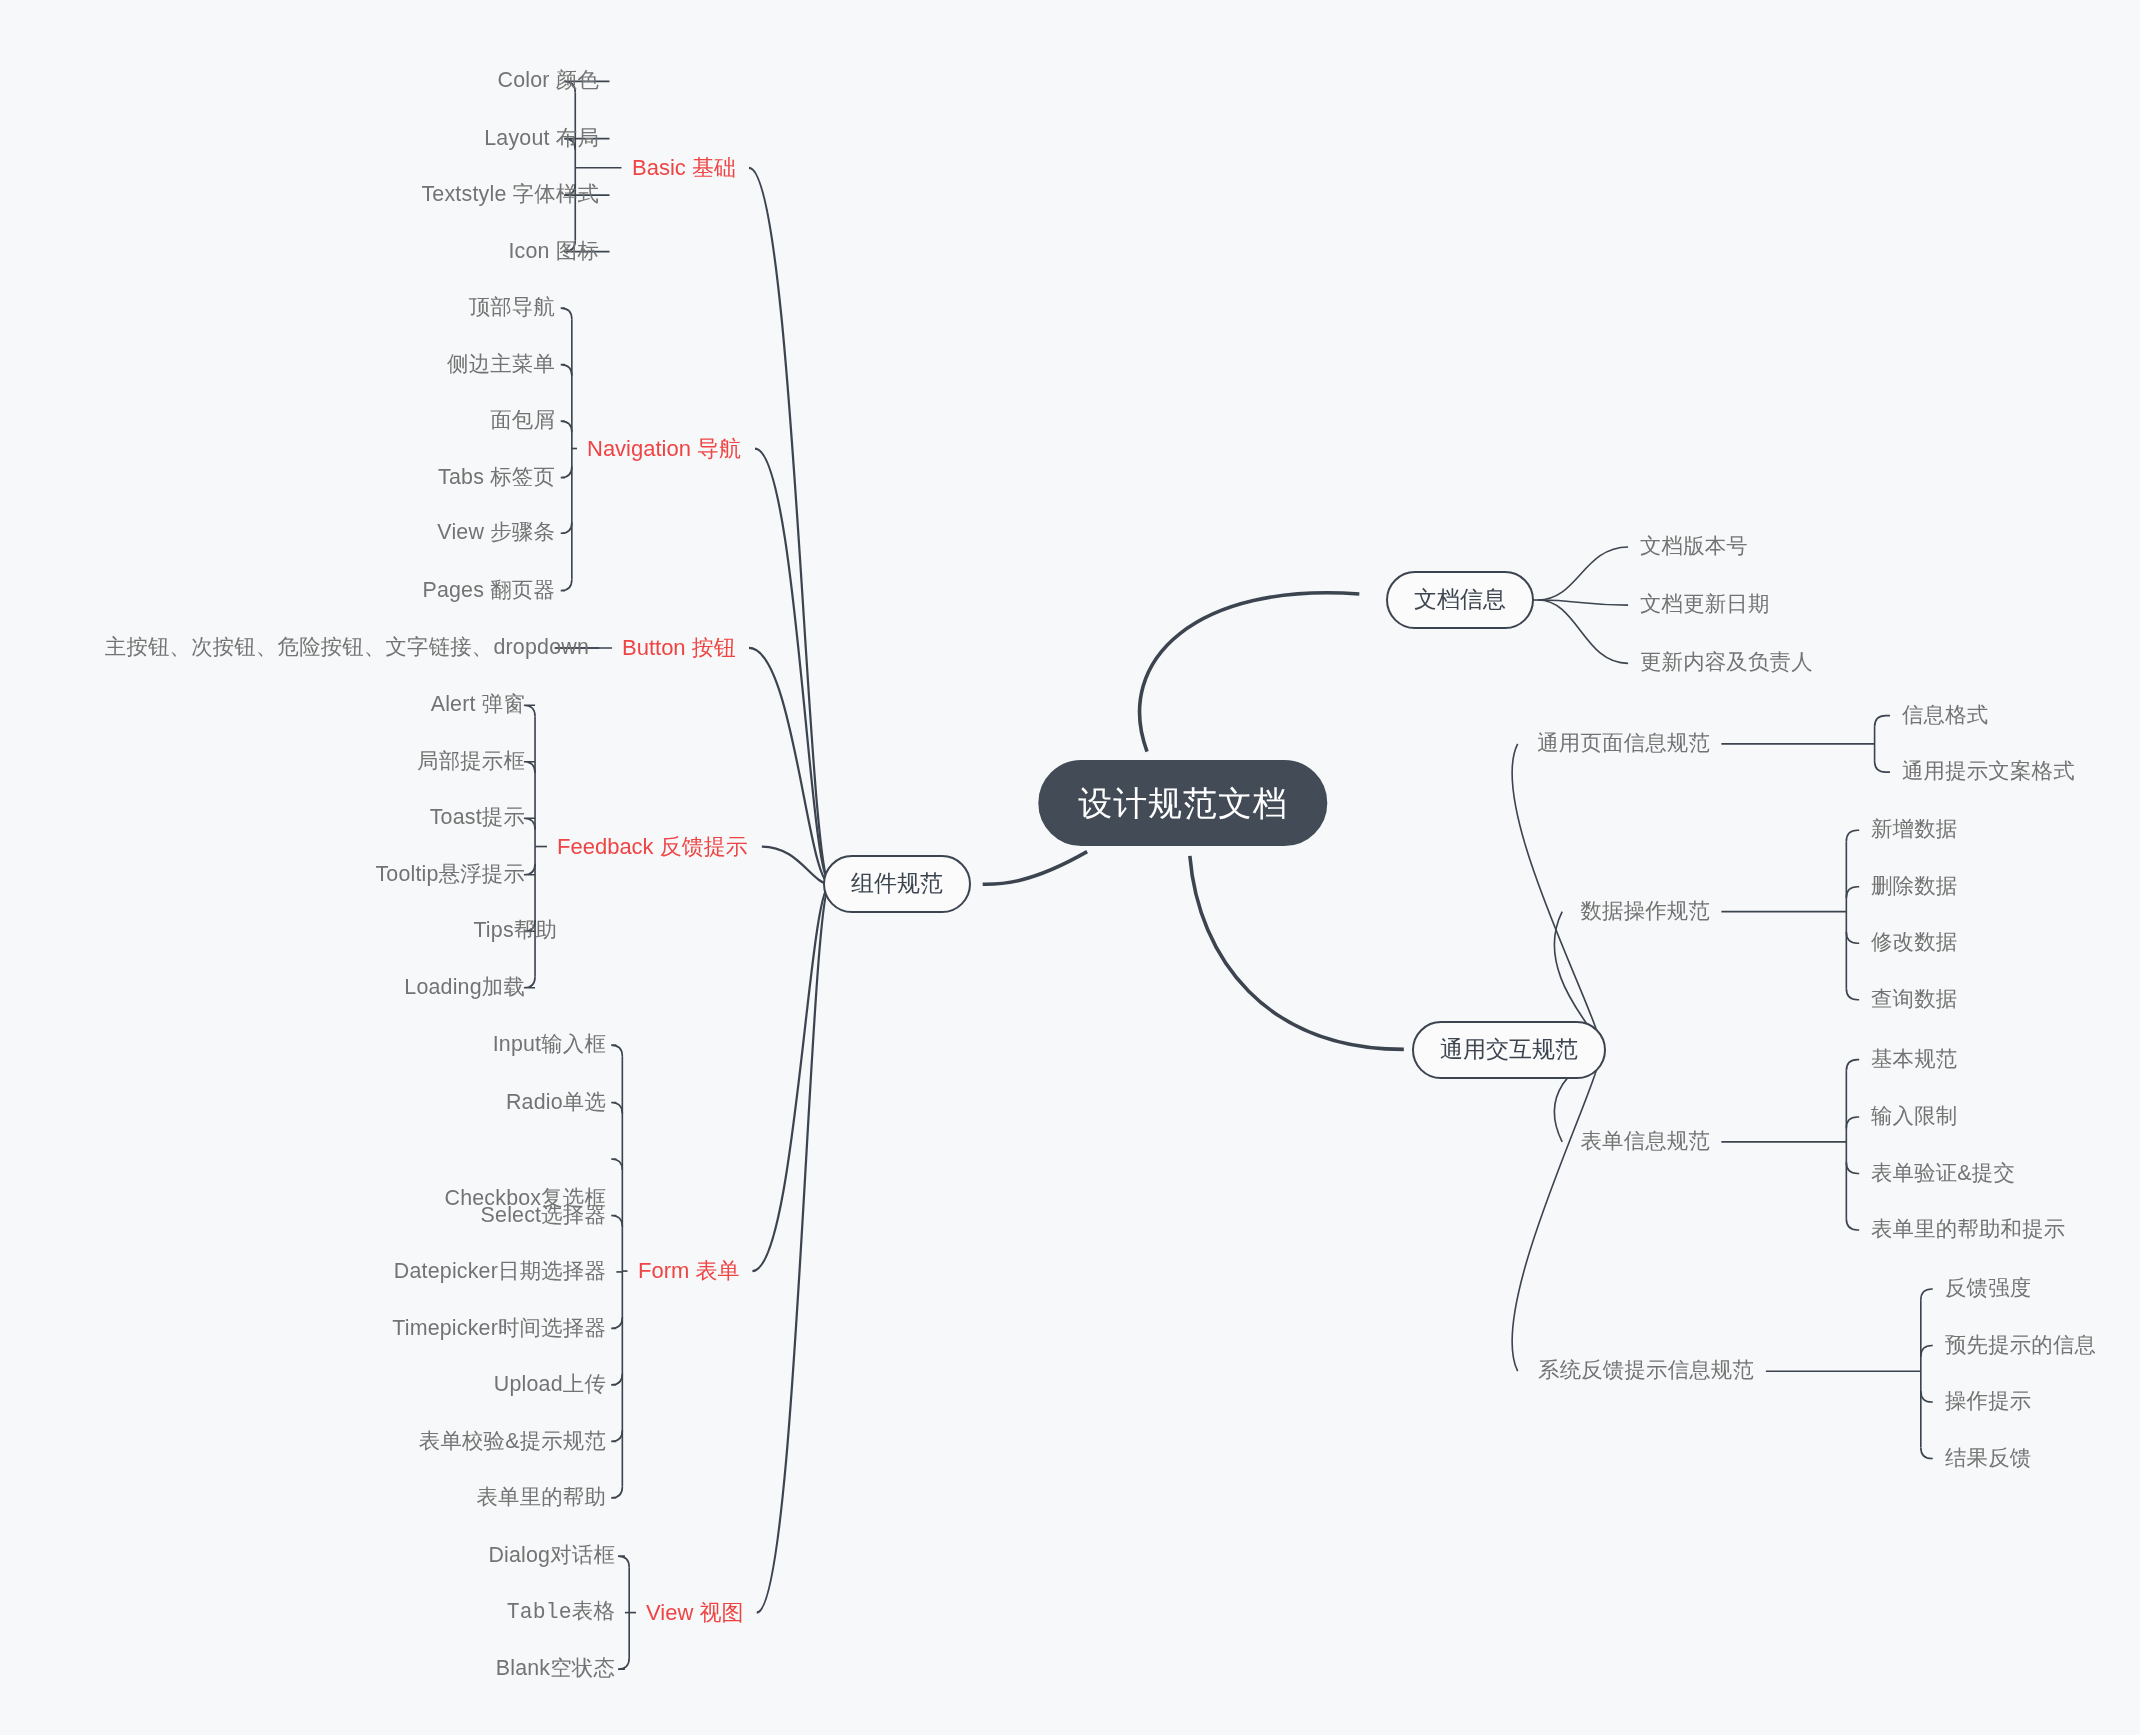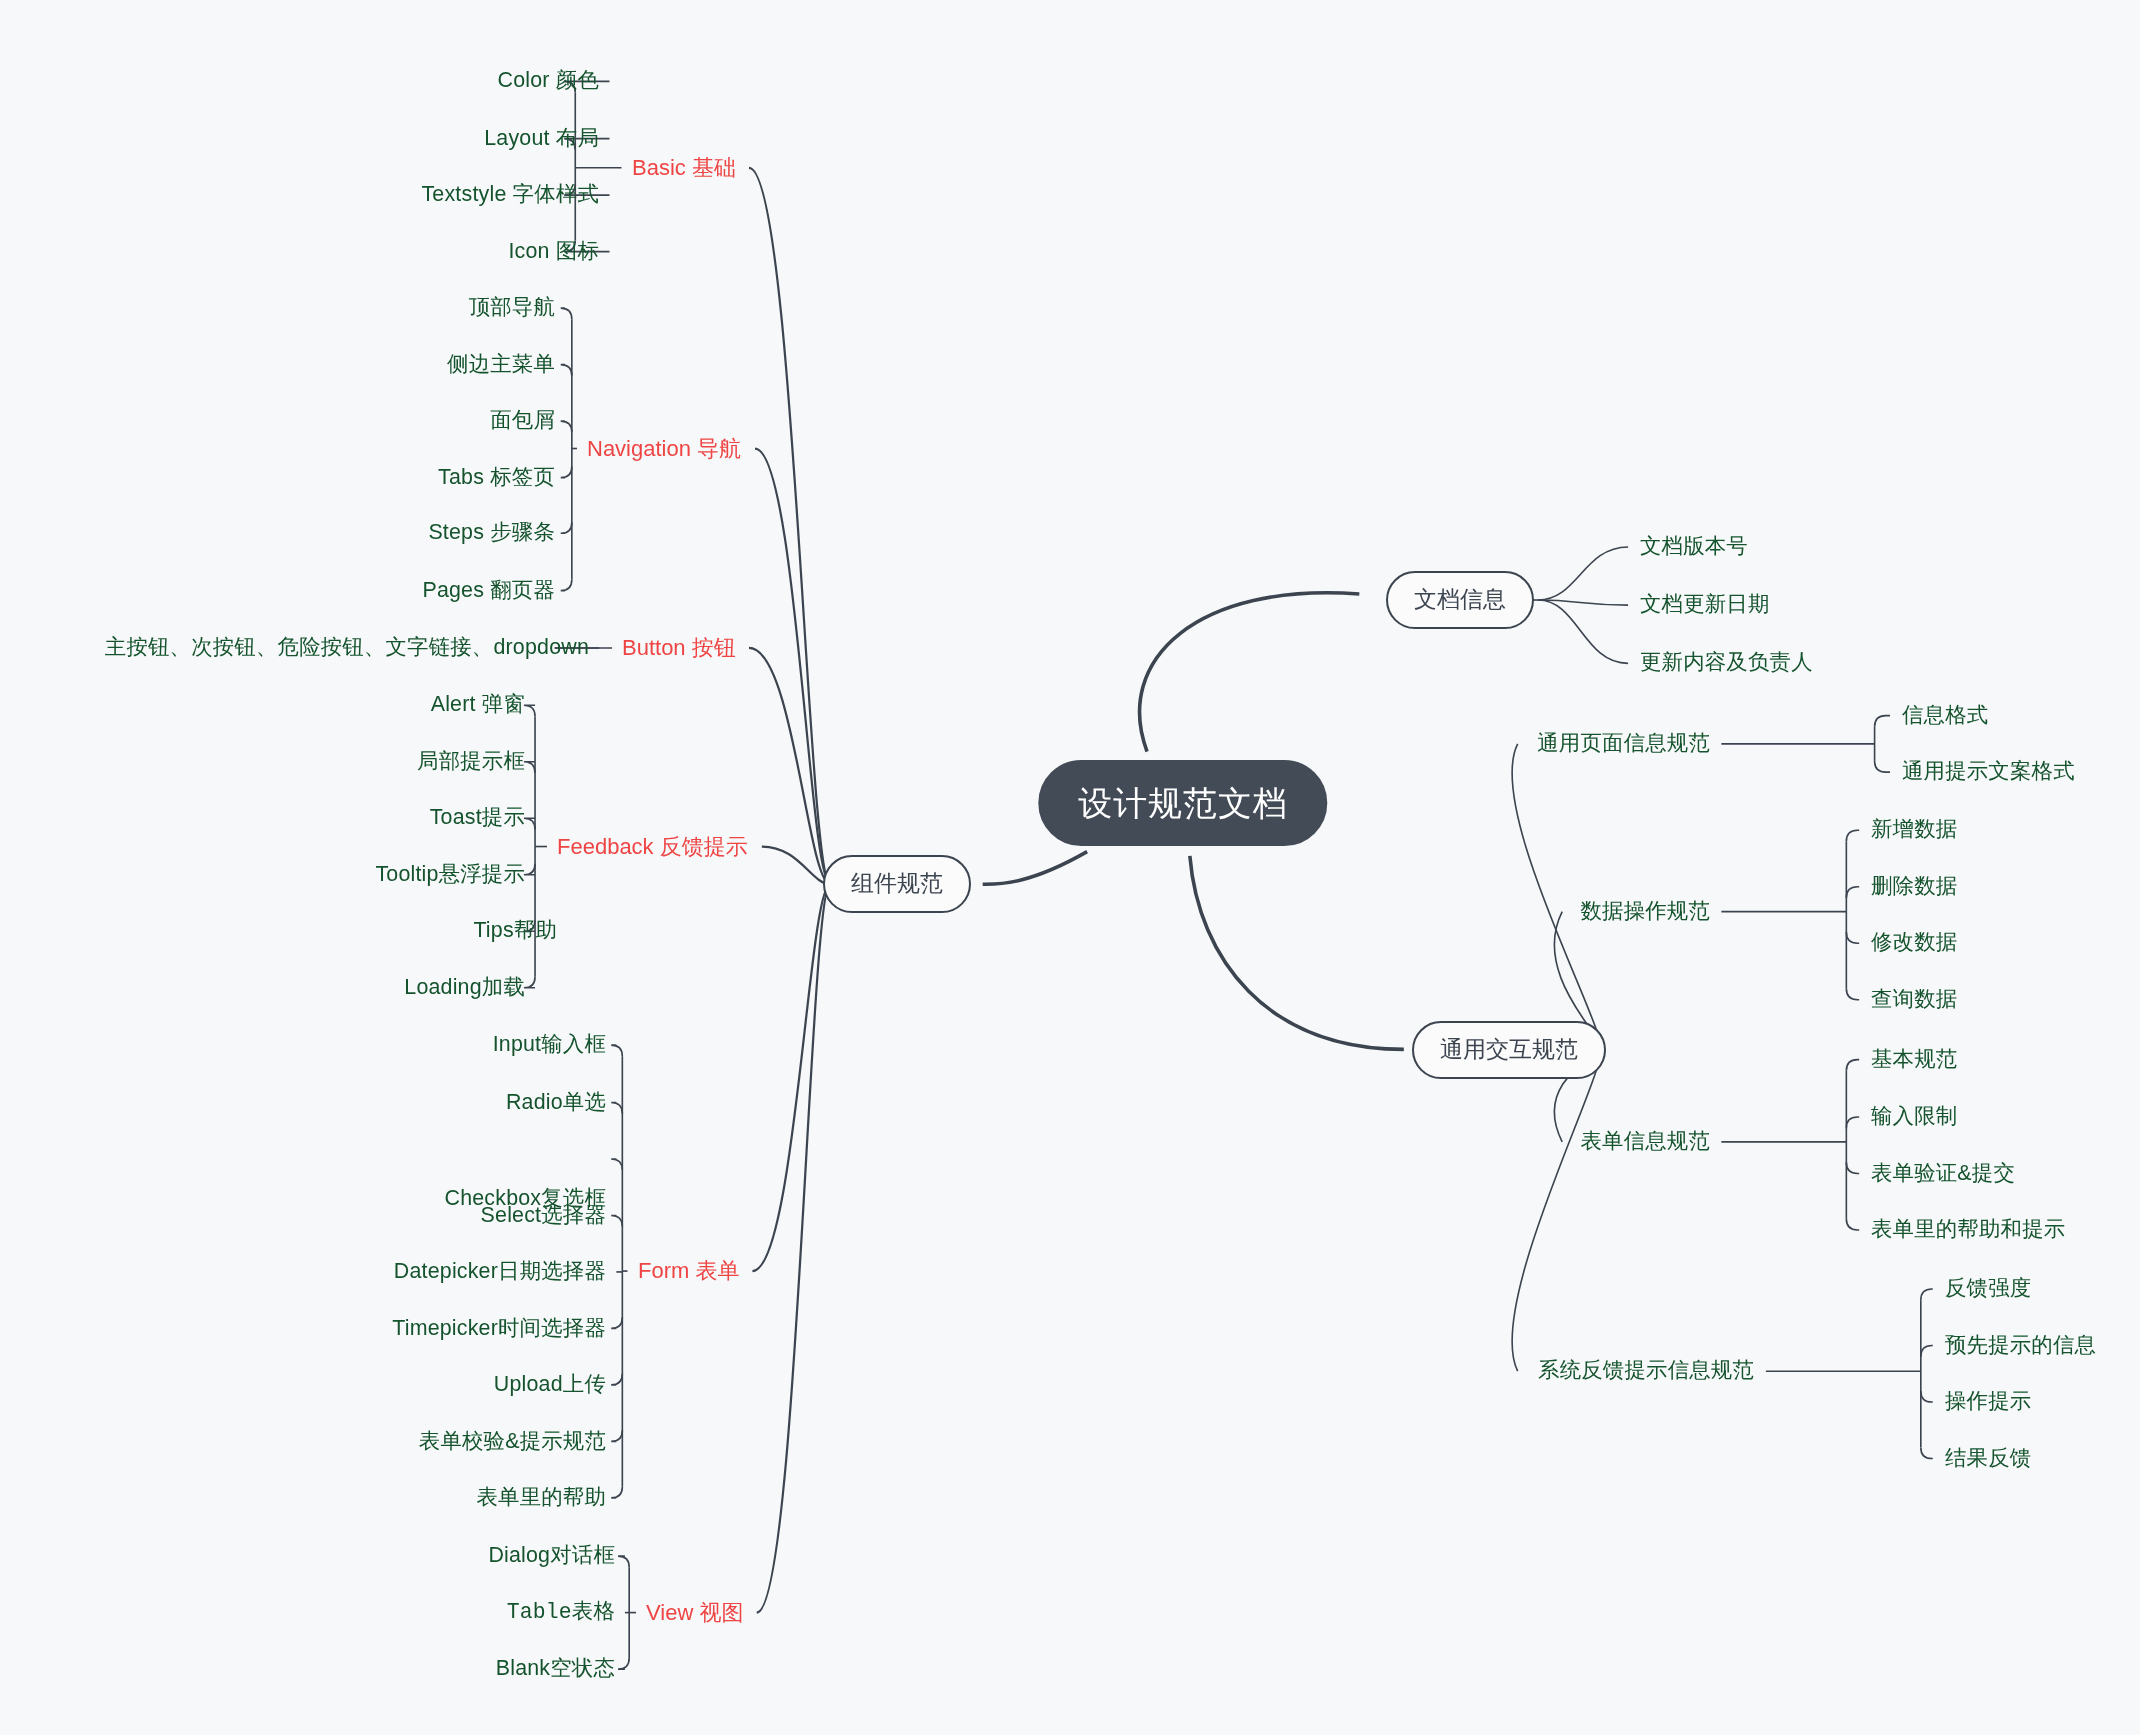--- a/index.html
+++ b/index.html
@@ -39,21 +39,21 @@
   }
   svg.edges path.med {
     stroke-width: 2.6;
   }
   
   .lbl {
     position: absolute;
     font-size: 21.4px;
     line-height: 1;
     white-space: nowrap;
-    color: #14532d;
+    color: #737373;
     letter-spacing: 0.2px;
   }
   .lbl.r { transform: translate(-100%, -50%); }   
   .lbl.l { transform: translate(0, -50%); }       
   
   .hub {
     position: absolute;
     font-size: 22px;
     line-height: 1;
     white-space: nowrap;
@@ -181,21 +181,21 @@
       <div class="hub" style="left: 632px; top: 168px;">Basic 基础</div>
       <div class="lbl r" style="left: 599px; top: 81px;">Color 颜色</div>
       <div class="lbl r" style="left: 599px; top: 139px;">Layout 布局</div>
       <div class="lbl r" style="left: 599px; top: 195px;">Textstyle 字体样式</div>
       <div class="lbl r" style="left: 599px; top: 252px;">Icon 图标</div>
       <div class="hub" style="left: 587px; top: 449px;">Navigation 导航</div>
       <div class="lbl r" style="left: 555px; top: 308px;">顶部导航</div>
       <div class="lbl r" style="left: 555px; top: 365px;">侧边主菜单</div>
       <div class="lbl r" style="left: 555px; top: 421px;">面包屑</div>
       <div class="lbl r" style="left: 555px; top: 478px;">Tabs 标签页</div>
-      <div class="lbl r" style="left: 555px; top: 533px;">Steps 步骤条</div>
+      <div class="lbl r" style="left: 555px; top: 533px;">View 步骤条</div>
       <div class="lbl r" style="left: 555px; top: 591px;">Pages 翻页器</div>
       <div class="hub" style="left: 622px; top: 648px;">Button 按钮</div>
       <div class="lbl r" style="left: 589px; top: 648px;">主按钮、次按钮、危险按钮、文字链接、dropdown</div>
       <div class="hub" style="left: 557px; top: 847px;">Feedback 反馈提示</div>
       <div class="lbl r" style="left: 525px; top: 705px;">Alert 弹窗</div>
       <div class="lbl r" style="left: 525px; top: 762px;">局部提示框</div>
       <div class="lbl r" style="left: 525px; top: 818px;">Toast提示</div>
       <div class="lbl r" style="left: 525px; top: 875px;">Tooltip悬浮提示</div>
       <div class="lbl r" style="left: 525px; top: 931px; margin-left: 32px;">Tips帮助</div>
       <div class="lbl r" style="left: 525px; top: 988px;">Loading加载</div>

